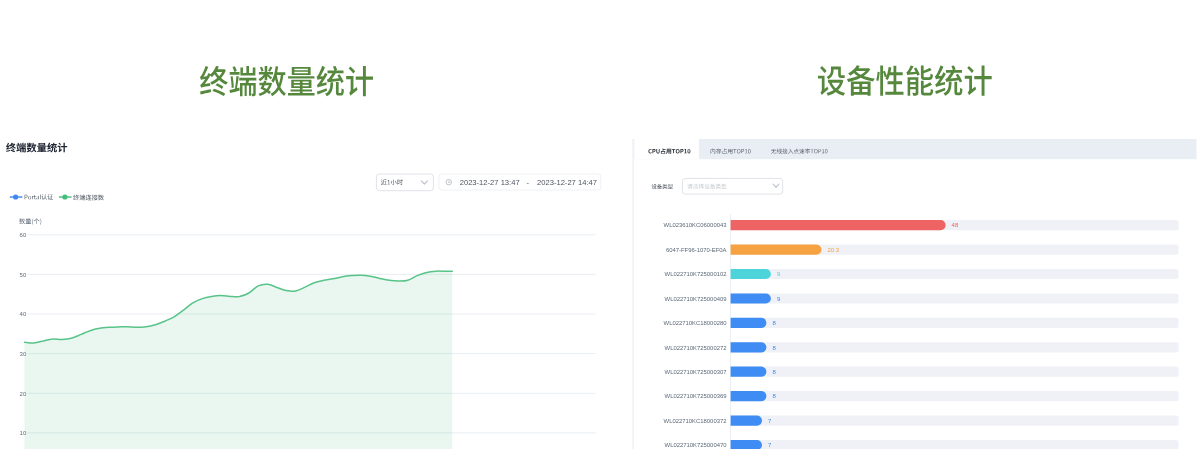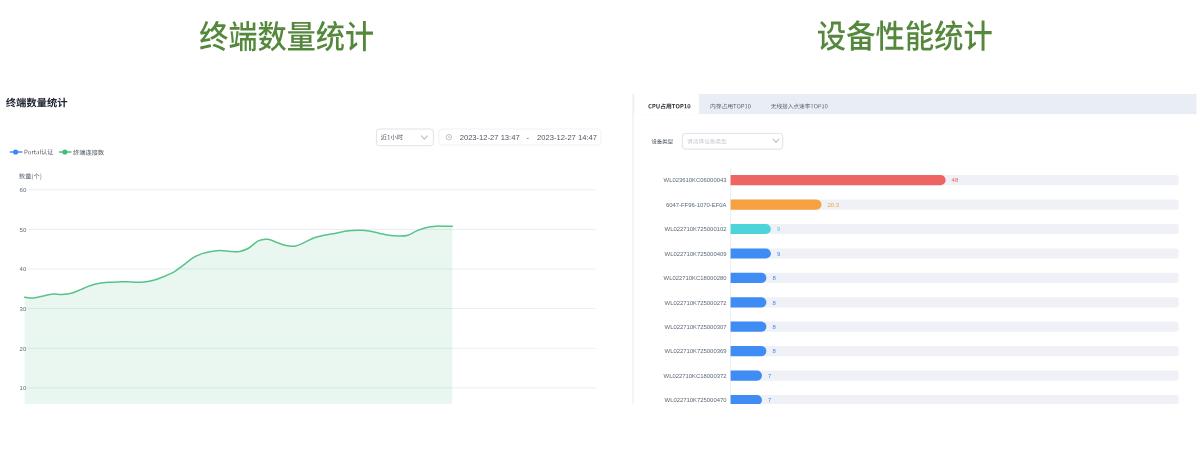--- a/index.html
+++ b/index.html
@@ -1,15 +1,15 @@
 <!DOCTYPE html>
 <html><head><meta charset="utf-8"><title>stats</title>
 <style>
 html,body{margin:0;padding:0;background:#fff;}
-#page{position:relative;width:1200px;height:404px;overflow:hidden;font-family:"Liberation Sans", sans-serif;}
+#page{position:relative;width:1200px;height:404px;overflow:hidden;font-family:"Liberation Sans", sans-serif;margin-top:45px;}
 svg{display:block;}
 </style></head>
 <body>
 <div id="page">
     <svg xmlns="http://www.w3.org/2000/svg" width="1200" height="456" viewBox="0 0 1200 456" font-family="Liberation Sans, sans-serif">
       <rect width="1200" height="456" fill="#ffffff"></rect>
       <path transform="translate(199.24,48.44) scale(0.029139,-0.032516)" fill="#55883c" d="M31 62 46 -30C146 -9 278 18 404 45L396 128C263 103 124 76 31 62ZM561 254C635 226 726 177 774 140L829 208C779 243 689 289 615 315ZM450 75C586 39 749 -28 841 -82L895 -7C802 43 639 108 505 142ZM576 844C542 762 482 665 392 587L319 632C301 596 280 560 258 525L149 516C207 600 265 707 309 810L217 847C177 728 107 602 84 570C63 536 45 514 26 508C37 484 52 439 57 420C72 427 97 433 205 445C166 389 130 345 113 327C81 291 58 268 35 262C45 239 60 196 64 178C89 191 126 199 380 239C377 259 375 295 376 320L188 294C256 370 323 461 379 553C399 538 420 515 432 499C467 528 499 559 527 592C554 550 584 511 619 474C546 417 461 372 375 342C395 325 424 287 434 265C521 299 606 349 683 411C754 349 834 299 919 265C933 289 961 326 982 344C899 372 819 417 749 472C817 540 874 621 913 713L853 748L837 744H632C648 772 662 800 674 828ZM581 662H786C759 614 724 570 683 530C642 571 607 615 580 660Z M1046 661V574H1383V661ZM1075 518C1094 408 1110 266 1112 170L1187 183C1184 279 1166 419 1146 530ZM1142 811C1166 765 1194 702 1205 662L1288 690C1276 730 1248 789 1222 834ZM1400 322V-83H1485V242H1557V-75H1630V242H1706V-73H1780V242H1855V-1C1855 -9 1853 -12 1844 -12C1837 -12 1814 -12 1789 -11C1799 -32 1810 -64 1813 -86C1857 -86 1887 -85 1910 -72C1933 -59 1938 -39 1938 -2V322H1686L1713 401H1959V485H1373V401H1607C1603 375 1597 347 1592 322ZM1413 795V549H1926V795H1836V631H1708V842H1618V631H1500V795ZM1276 538C1267 420 1245 252 1224 145C1153 129 1088 115 1037 105L1058 12C1152 35 1273 64 1388 94L1378 182L1295 162C1317 265 1340 409 1357 524Z M2435 828C2418 790 2387 733 2363 697L2424 669C2451 701 2483 750 2514 795ZM2079 795C2105 754 2130 699 2138 664L2210 696C2201 731 2174 784 2147 823ZM2394 250C2373 206 2345 167 2312 134C2279 151 2245 167 2212 182L2250 250ZM2097 151C2144 132 2197 107 2246 81C2185 40 2113 11 2035 -6C2051 -24 2069 -57 2078 -78C2169 -53 2253 -16 2323 39C2355 20 2383 2 2405 -15L2462 47C2440 62 2413 78 2384 95C2436 153 2476 224 2501 312L2450 331L2435 328H2288L2307 374L2224 390C2216 370 2208 349 2198 328H2066V250H2158C2138 213 2116 179 2097 151ZM2246 845V662H2047V586H2217C2168 528 2097 474 2032 447C2050 429 2071 397 2082 376C2138 407 2198 455 2246 508V402H2334V527C2378 494 2429 453 2453 430L2504 497C2483 511 2410 557 2360 586H2532V662H2334V845ZM2621 838C2598 661 2553 492 2474 387C2494 374 2530 343 2544 328C2566 361 2587 398 2605 439C2626 351 2652 270 2686 197C2631 107 2555 38 2450 -11C2467 -29 2492 -68 2501 -88C2600 -36 2675 29 2732 111C2780 33 2840 -30 2914 -75C2928 -52 2955 -18 2976 -1C2896 42 2833 111 2783 197C2834 298 2866 420 2887 567H2953V654H2675C2688 709 2699 767 2708 826ZM2799 567C2785 464 2765 375 2735 297C2702 379 2677 470 2660 567Z M3266 666H3728V619H3266ZM3266 761H3728V715H3266ZM3175 813V568H3823V813ZM3049 530V461H3953V530ZM3246 270H3453V223H3246ZM3545 270H3757V223H3545ZM3246 368H3453V321H3246ZM3545 368H3757V321H3545ZM3046 11V-60H3957V11H3545V60H3871V123H3545V169H3851V422H3157V169H3453V123H3132V60H3453V11Z M4691 349V47C4691 -38 4709 -66 4788 -66C4803 -66 4852 -66 4868 -66C4936 -66 4958 -25 4965 121C4941 127 4903 143 4884 159C4881 35 4878 15 4858 15C4848 15 4813 15 4805 15C4786 15 4784 19 4784 48V349ZM4502 347C4496 162 4477 55 4318 -7C4339 -25 4365 -61 4377 -85C4558 -7 4588 129 4596 347ZM4038 60 4060 -34C4154 -1 4273 41 4386 82L4369 163C4247 123 4121 82 4038 60ZM4588 825C4606 787 4626 738 4636 705H4403V620H4573C4529 560 4469 482 4448 463C4428 443 4401 435 4380 431C4390 410 4406 363 4410 339C4440 352 4485 358 4839 393C4855 366 4868 341 4877 321L4957 364C4928 424 4863 518 4810 588L4737 551C4756 525 4775 496 4794 467L4554 446C4595 498 4644 564 4684 620H4951V705H4667L4733 724C4722 756 4698 809 4677 847ZM4060 419C4076 426 4099 432 4200 446C4162 391 4129 349 4113 331C4082 294 4059 271 4036 266C4047 241 4062 196 4067 177C4090 191 4127 203 4372 258C4369 278 4368 315 4371 341L4204 307C4274 391 4342 490 4399 589L4316 640C4298 603 4277 567 4256 532L4155 522C4215 605 4272 708 4315 806L4218 850C4179 733 4109 607 4086 575C4065 541 4046 519 4026 515C4039 488 4055 439 4060 419Z M5128 769C5184 722 5255 655 5289 612L5352 681C5318 723 5244 786 5188 830ZM5043 533V439H5196V105C5196 61 5165 30 5144 16C5160 -4 5184 -46 5192 -71C5210 -49 5242 -24 5436 115C5426 134 5412 175 5406 201L5292 122V533ZM5618 841V520H5370V422H5618V-84H5718V422H5963V520H5718V841Z"></path>
       <path transform="translate(5.81,106.44) scale(0.010287,-0.010287)" fill="#1f2633" d="M26 73 44 -42C147 -20 283 7 409 34L399 140C264 114 121 88 26 73ZM556 240C631 213 724 165 775 127L841 214C790 248 698 293 622 317ZM444 71C578 34 740 -32 832 -86L901 8C805 58 646 122 514 155ZM567 850C534 765 474 671 382 595L310 641C293 606 273 571 252 537L169 531C225 612 282 712 321 807L205 855C168 738 101 615 79 584C58 551 40 531 18 525C32 494 51 438 57 414C73 421 97 427 187 438C154 390 124 354 109 338C77 303 55 281 29 275C42 246 60 192 66 170C93 184 134 194 381 234C378 258 375 303 376 335L217 313C280 384 340 466 391 549C411 531 432 508 444 491C474 516 502 543 527 570C549 537 574 505 601 475C531 424 452 384 369 357C393 336 429 287 443 260C527 292 609 338 683 396C751 340 827 294 910 262C927 292 962 339 989 362C909 387 834 426 768 474C835 542 890 623 929 716L854 759L834 754H655C669 778 681 803 692 828ZM769 652C745 614 716 578 683 545C650 579 621 615 597 652Z M1065 510C1081 405 1095 268 1095 177L1188 193C1186 285 1171 419 1154 526ZM1392 326V-89H1499V226H1550V-82H1640V226H1694V-81H1785V-7C1797 -32 1807 -67 1810 -92C1853 -92 1886 -90 1912 -75C1938 -59 1944 -33 1944 11V326H1701L1726 388H1963V494H1370V388H1591L1579 326ZM1785 226H1839V12C1839 4 1837 1 1829 1L1785 2ZM1405 801V544H1932V801H1817V647H1721V846H1606V647H1515V801ZM1132 811C1153 769 1176 714 1188 674H1041V564H1379V674H1224L1296 698C1284 738 1258 796 1233 840ZM1259 531C1252 418 1234 260 1214 156C1145 141 1080 128 1029 119L1054 1C1149 23 1268 51 1381 80L1368 190L1303 176C1323 274 1345 405 1360 516Z M2424 838C2408 800 2380 745 2358 710L2434 676C2460 707 2492 753 2525 798ZM2374 238C2356 203 2332 172 2305 145L2223 185L2253 238ZM2080 147C2126 129 2175 105 2223 80C2166 45 2099 19 2026 3C2046 -18 2069 -60 2080 -87C2170 -62 2251 -26 2319 25C2348 7 2374 -11 2395 -27L2466 51C2446 65 2421 80 2395 96C2446 154 2485 226 2510 315L2445 339L2427 335H2301L2317 374L2211 393C2204 374 2196 355 2187 335H2060V238H2137C2118 204 2098 173 2080 147ZM2067 797C2091 758 2115 706 2122 672H2043V578H2191C2145 529 2081 485 2022 461C2044 439 2070 400 2084 373C2134 401 2187 442 2233 488V399H2344V507C2382 477 2421 444 2443 423L2506 506C2488 519 2433 552 2387 578H2534V672H2344V850H2233V672H2130L2213 708C2205 744 2179 795 2153 833ZM2612 847C2590 667 2545 496 2465 392C2489 375 2534 336 2551 316C2570 343 2588 373 2604 406C2623 330 2646 259 2675 196C2623 112 2550 49 2449 3C2469 -20 2501 -70 2511 -94C2605 -46 2678 14 2734 89C2779 20 2835 -38 2904 -81C2921 -51 2956 -8 2982 13C2906 55 2846 118 2799 196C2847 295 2877 413 2896 554H2959V665H2691C2703 719 2714 774 2722 831ZM2784 554C2774 469 2759 393 2736 327C2709 397 2689 473 2675 554Z M3288 666H3704V632H3288ZM3288 758H3704V724H3288ZM3173 819V571H3825V819ZM3046 541V455H3957V541ZM3267 267H3441V232H3267ZM3557 267H3732V232H3557ZM3267 362H3441V327H3267ZM3557 362H3732V327H3557ZM3044 22V-65H3959V22H3557V59H3869V135H3557V168H3850V425H3155V168H3441V135H3134V59H3441V22Z M4681 345V62C4681 -39 4702 -73 4792 -73C4808 -73 4844 -73 4861 -73C4938 -73 4964 -28 4973 130C4943 138 4895 157 4872 178C4869 50 4865 28 4849 28C4842 28 4821 28 4815 28C4801 28 4799 31 4799 63V345ZM4492 344C4486 174 4473 68 4320 4C4346 -18 4379 -65 4393 -95C4576 -11 4602 133 4610 344ZM4034 68 4062 -50C4159 -13 4282 35 4395 82L4373 184C4248 139 4119 93 4034 68ZM4580 826C4594 793 4610 751 4620 719H4397V612H4554C4513 557 4464 495 4446 477C4423 457 4394 448 4372 443C4383 418 4403 357 4408 328C4441 343 4491 350 4832 386C4846 359 4858 335 4866 314L4967 367C4940 430 4876 524 4823 594L4731 548C4747 527 4763 503 4778 478L4581 461C4617 507 4659 562 4695 612H4956V719H4680L4744 737C4734 767 4712 817 4694 854ZM4061 413C4076 421 4099 427 4178 437C4148 393 4122 360 4108 345C4076 308 4055 286 4028 280C4042 250 4061 193 4067 169C4093 186 4135 200 4375 254C4371 280 4371 327 4374 360L4235 332C4298 409 4359 498 4407 585L4302 650C4285 615 4266 579 4247 546L4174 540C4230 618 4283 714 4320 803L4198 859C4164 745 4100 623 4079 592C4057 560 4040 539 4018 533C4033 499 4054 438 4061 413Z M5115 762C5172 715 5246 648 5280 604L5361 691C5325 734 5247 797 5192 840ZM5038 541V422H5184V120C5184 75 5152 42 5129 27C5149 1 5179 -54 5188 -85C5207 -60 5244 -32 5446 115C5434 140 5415 191 5408 226L5306 154V541ZM5607 845V534H5367V409H5607V-90H5736V409H5967V534H5736V845Z"></path>
       <rect x="376.4" y="129" width="57" height="16.7" rx="3" fill="#fff" stroke="#dfe2e7" stroke-width="1"></rect>
       <path transform="translate(380.65,139.61) scale(0.006325,-0.006325)" fill="#4c545e" d="M81 783C136 730 201 654 231 607L292 650C260 697 193 769 138 820ZM866 840C764 809 574 789 415 780V558C415 428 406 250 318 120C335 111 368 89 381 75C459 187 483 344 489 475H693V78H767V475H952V545H491V558V720C644 730 814 749 928 784ZM262 478H52V404H189V125C144 108 92 63 39 6L89 -63C140 5 189 64 223 64C245 64 277 30 319 4C389 -39 472 -51 597 -51C693 -51 872 -45 943 -40C944 -19 956 19 965 39C868 28 718 20 599 20C486 20 401 27 336 68C302 88 281 107 262 119Z M1088 0H1490V76H1343V733H1273C1233 710 1186 693 1121 681V623H1252V76H1088Z M2019 826V24C2019 4 2011 -2 1991 -3C1970 -4 1898 -5 1825 -2C1837 -23 1851 -59 1856 -80C1950 -81 2012 -79 2049 -66C2085 -54 2100 -31 2100 24V826ZM2260 571C2346 427 2427 240 2450 121L2531 154C2505 274 2420 458 2332 598ZM1757 591C1732 457 1676 284 1587 178C1608 169 1641 151 1658 138C1749 249 1808 430 1841 577Z M3029 452C3082 375 3150 269 3182 208L3248 246C3214 307 3145 409 3091 485ZM2879 402V174H2708V402ZM2879 469H2708V688H2879ZM2636 756V25H2708V106H2949V756ZM3319 835V640H2995V566H3319V33C3319 13 3311 6 3291 6C3269 4 3195 4 3117 7C3128 -15 3140 -49 3145 -70C3245 -70 3309 -69 3345 -56C3381 -44 3395 -22 3395 33V566H3517V640H3395V835Z"></path>

